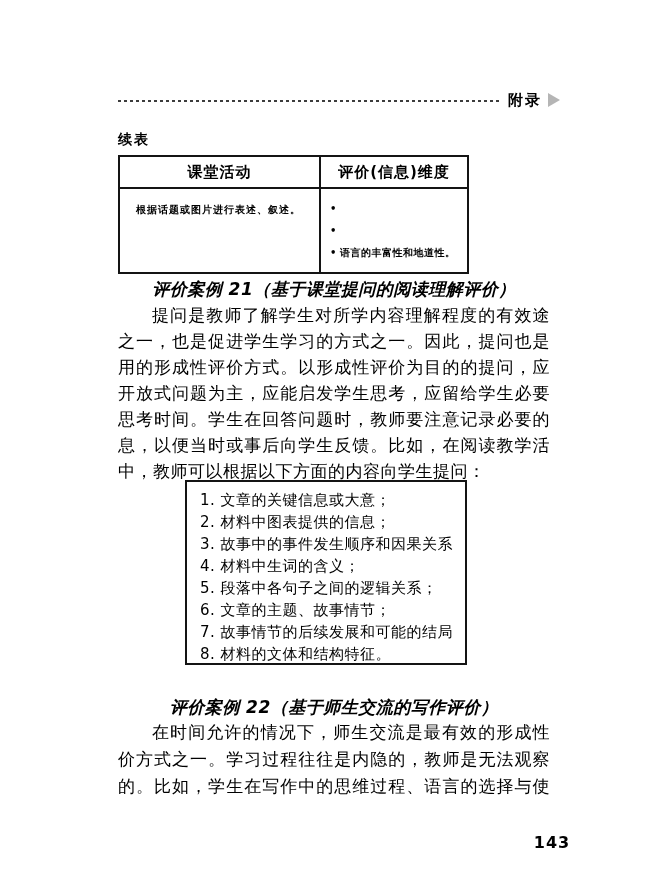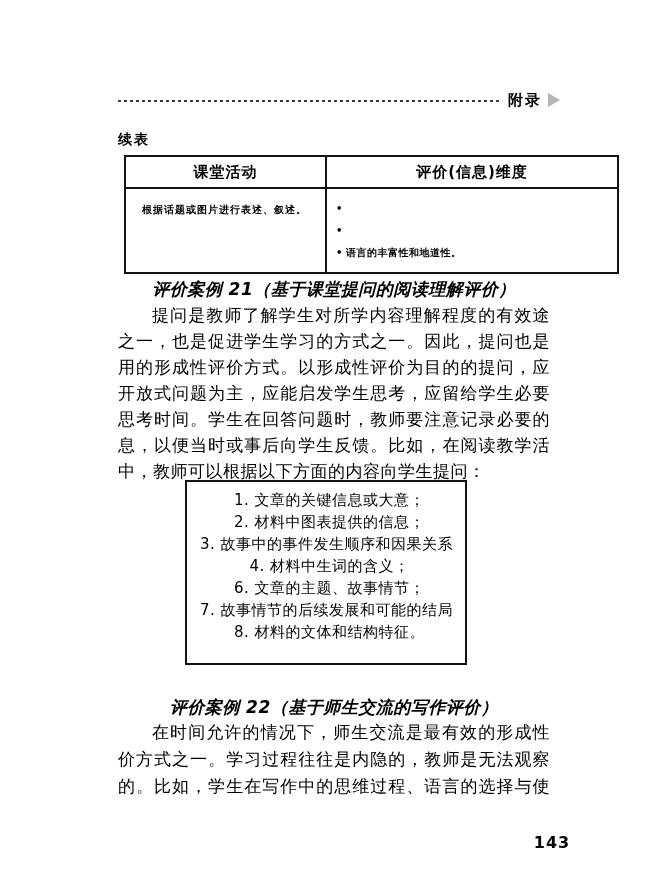--- a/index.html
+++ b/index.html
@@ -14,22 +14,22 @@
   .dotline{flex:1;height:2px;margin-top:1px;
        background:repeating-linear-gradient(90deg,#3c3c3c 0 3px,transparent 3px 6px);}
   .hlabel{font-size:15px;font-weight:bold;margin-left:8px;letter-spacing:2px;}
   .tri{width:0;height:0;border-left:12px solid #b5b5b5;
        border-top:7px solid transparent;border-bottom:7px solid transparent;
        margin-left:6px;}
   
   .xubiao{position:absolute;left:118px;top:131px;width:382px;text-align:left;
        font-size:14px;font-weight:bold;letter-spacing:2px;}
   
-  .tbl{position:absolute;left:118px;top:155px;width:495px;box-sizing:border-box;
-       border:2px solid #141414;display:grid;grid-template-columns:201px 1fr;margin-left:6px;}
+  .tbl{position:absolute;left:118px;top:155px;width:351px;box-sizing:border-box;
+       border:2px solid #141414;display:grid;grid-template-columns:201px 1fr;}
   .th{font-size:15px;font-weight:bold;text-align:center;padding:6px 0 5px 0;
        border-bottom:2px solid #141414;letter-spacing:1px;}
   .colsep{border-right:2px solid #141414;}
   .td{padding:9px 6px 8px 6px;font-size:10px;font-weight:bold;}
   .activity{margin:0;text-indent:1em;line-height:23px;letter-spacing:1px;}
   .brow{display:flex;line-height:22px;letter-spacing:0.5px;}
   .bdot{width:13px;flex:0 0 13px;text-align:center;}
   
   .case-title{position:absolute;left:118px;width:432px;text-align:center;
        font-size:17px;font-weight:bold;letter-spacing:0.5px;height:20px;
@@ -41,21 +41,21 @@
   .p1{top:302px;}
   .p2{top:719px;}
   .line{text-align:justify;text-align-last:justify;letter-spacing:0.5px;
        overflow:hidden;}
   .p1 .line{height:26px;line-height:26px;}
   .p2 .line{height:27px;line-height:27px;}
   .indent{text-indent:2em;}
   .lastline{text-align-last:left;}
   
   .qbox{position:absolute;left:185px;top:480px;width:282px;height:185px;
-       box-sizing:border-box;border:2px solid #141414;padding:7px 6px 0 13px;text-align:center;}
+       box-sizing:border-box;border:2px solid #141414;padding:7px 6px 0 13px;}
   .qitem{font-size:15px;height:22px;line-height:22px;letter-spacing:0.5px;
        white-space:nowrap;overflow:hidden;}
   
   .pageno{position:absolute;left:522px;top:833px;width:60px;text-align:center;
        font-size:16px;font-weight:600;letter-spacing:1px;}
 </style>
 </head>
 <body>
 
 <div class="page">
@@ -98,20 +98,21 @@
     <div class="line">思考时间。学生在回答问题时，教师要注意记录必要的信</div>
     <div class="line">息，以便当时或事后向学生反馈。比如，在阅读教学活动</div>
     <div class="line lastline">中，教师可以根据以下方面的内容向学生提问：</div>
   </div>
 
   <div class="qbox">
     <div class="qitem">1. 文章的关键信息或大意；</div>
     <div class="qitem">2. 材料中图表提供的信息；</div>
     <div class="qitem">3. 故事中的事件发生顺序和因果关系；</div>
     <div class="qitem">4. 材料中生词的含义；</div>
+    <div class="qitem">5. 段落中各句子之间的逻辑关系；</div>
     <div class="qitem">6. 文章的主题、故事情节；</div>
     <div class="qitem">7. 故事情节的后续发展和可能的结局；</div>
     <div class="qitem">8. 材料的文体和结构特征。</div>
   </div>
 
   <div class="case-title h22">评价案例 22（基于师生交流的写作评价）</div>
 
   <div class="para p2">
     <div class="line indent">在时间允许的情况下，师生交流是最有效的形成性评</div>
     <div class="line">价方式之一。学习过程往往是内隐的，教师是无法观察到</div>

